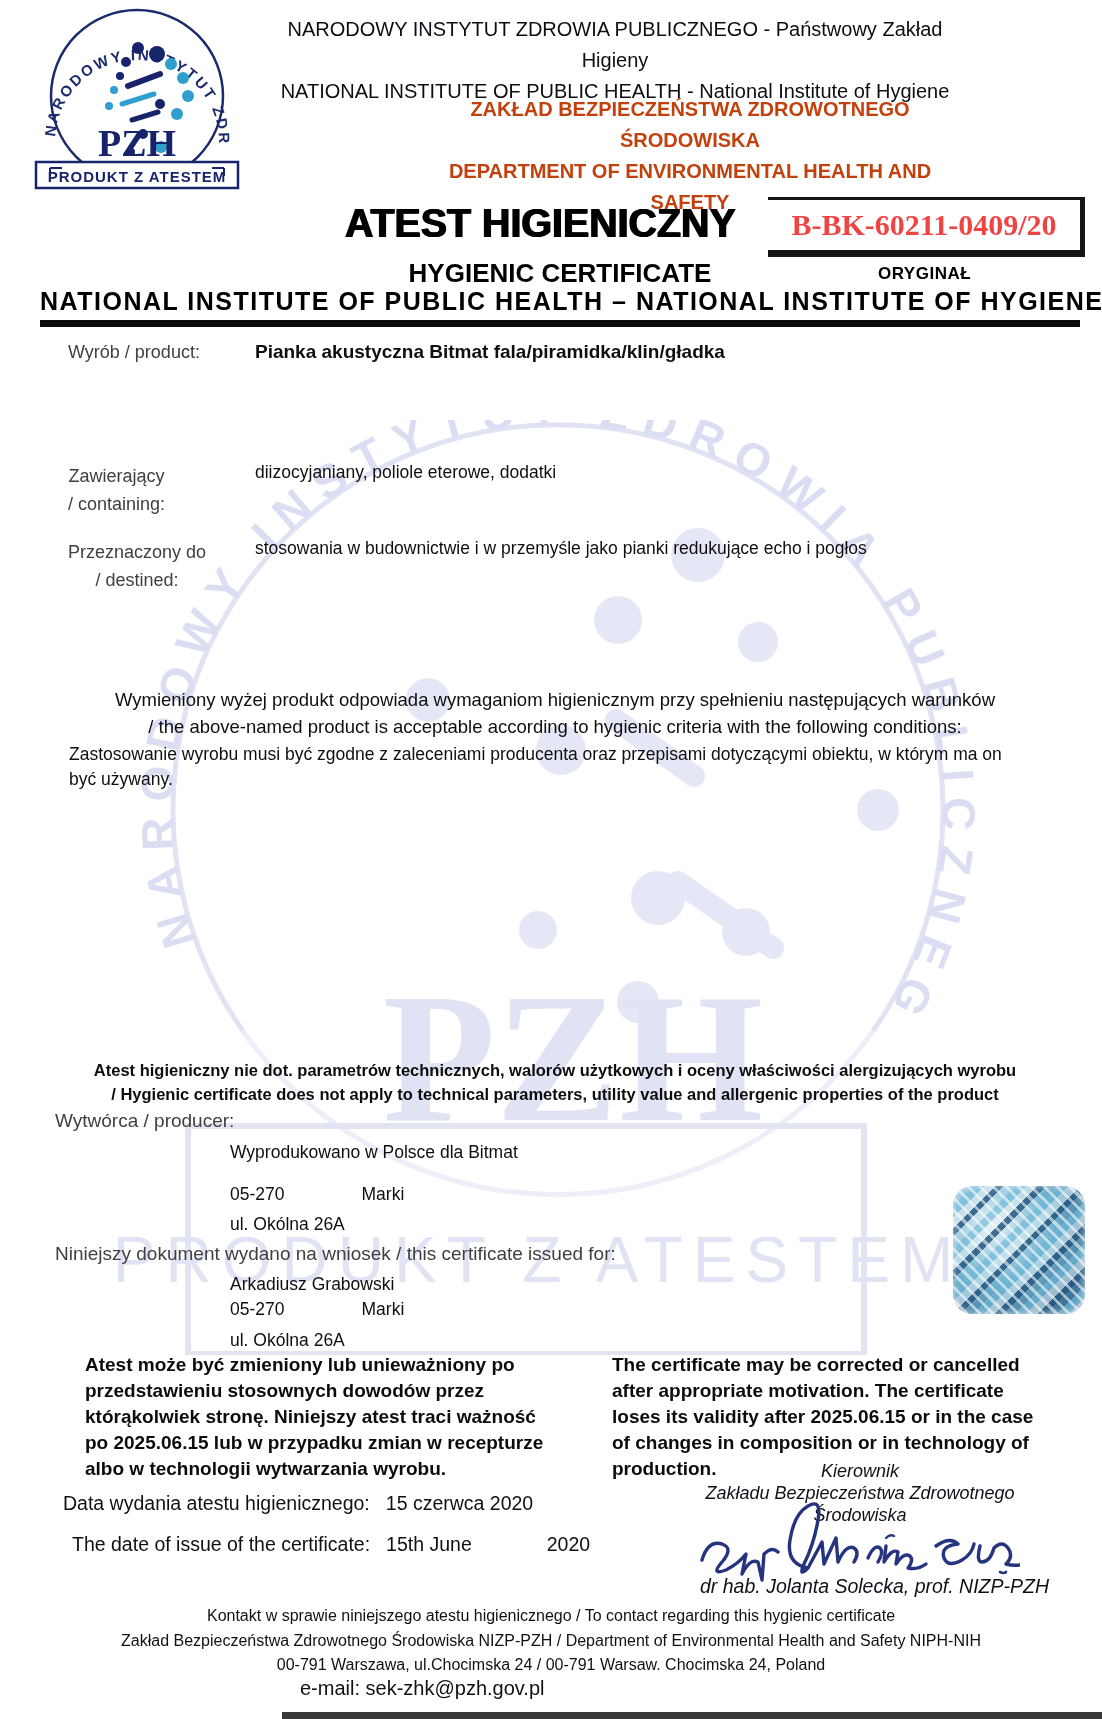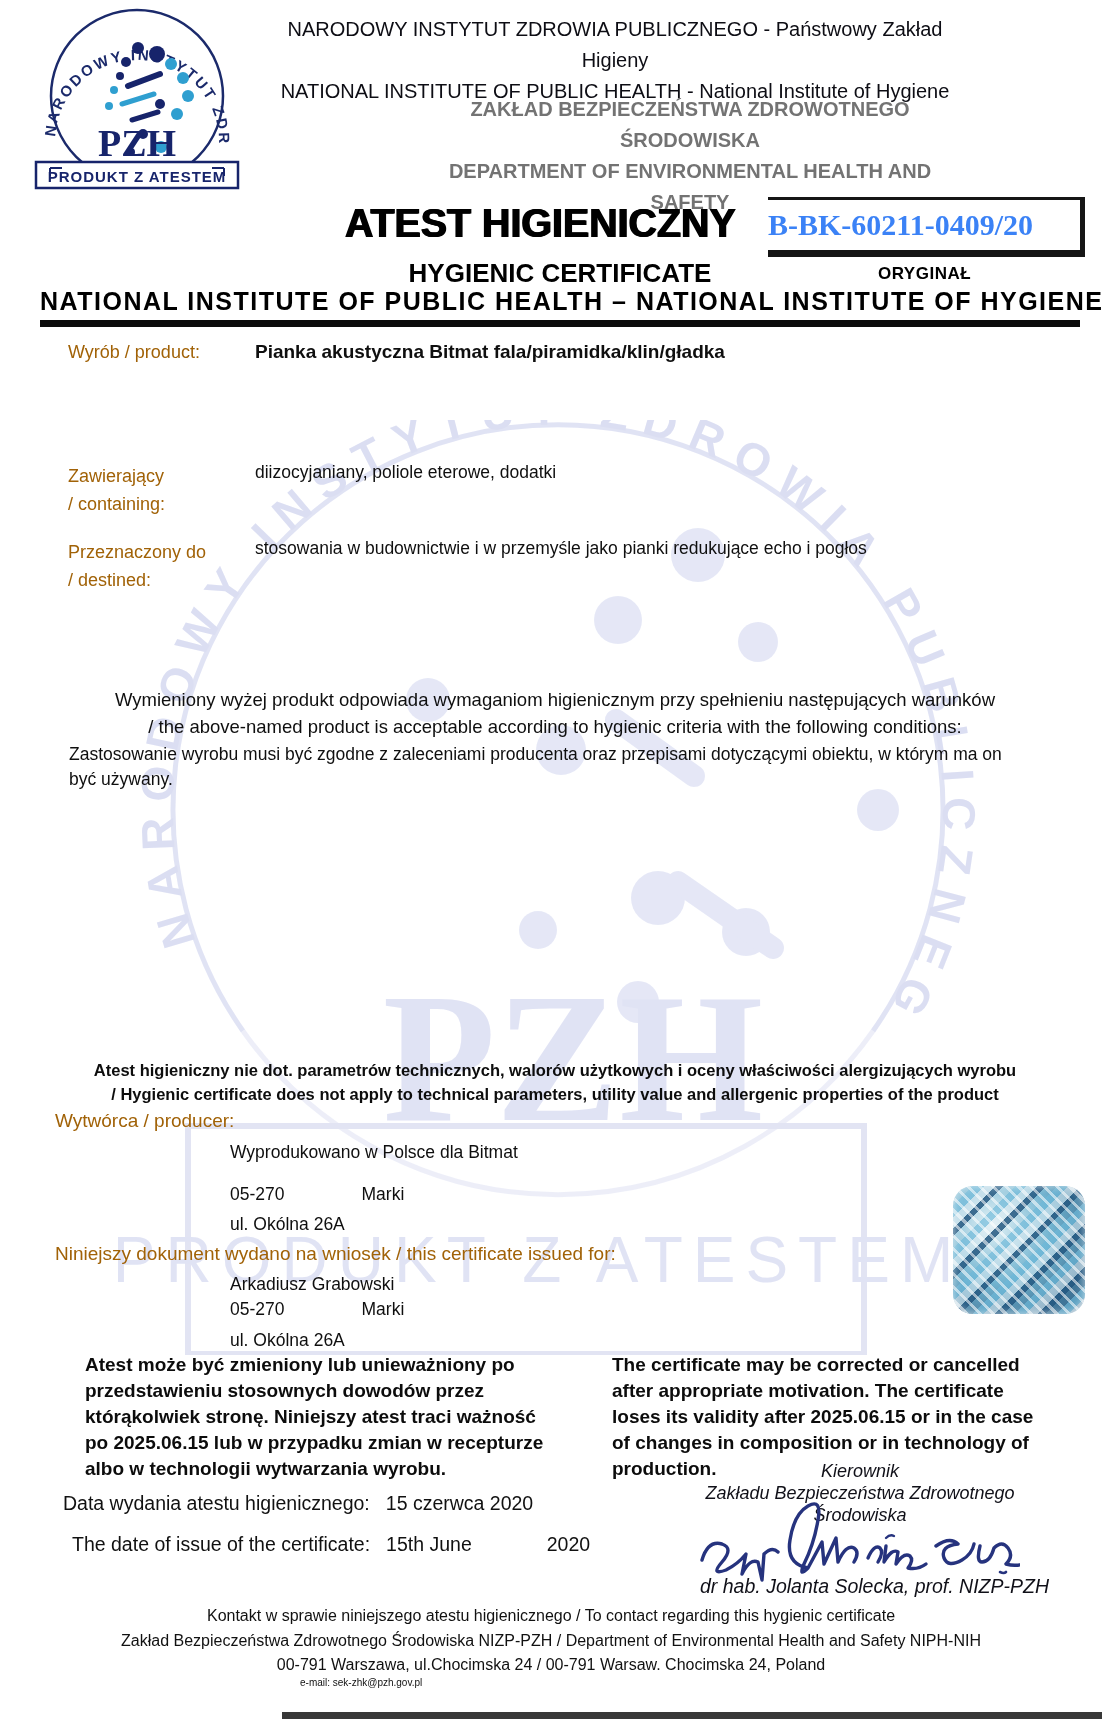--- a/index.html
+++ b/index.html
@@ -3,35 +3,35 @@
 <meta charset="utf-8">
 <style>
   html,body{margin:0;padding:0;background:#ffffff;}
   #page{
     position:relative;width:1102px;height:1719px;background:#fff;
     font-family:"Liberation Sans",sans-serif;color:#111;overflow:hidden;
   }
   .abs{position:absolute;}
   
   #org-lines{left:275px;top:14px;width:680px;text-align:center;font-size:20px;line-height:31px;color:#0d0d14;}
-  #dept-lines{left:420px;top:94px;width:540px;text-align:center;font-size:20px;font-weight:bold;line-height:31px;color:#737373;}
+  #dept-lines{left:420px;top:94px;width:540px;text-align:center;font-size:20px;font-weight:bold;line-height:31px;color:#c2410c;}
   
   #logo{left:10px;top:4px;width:254px;height:188px;}
   
   #main-title{left:345px;top:200px;width:420px;font-size:41px;font-weight:900;letter-spacing:0px;
      color:#000;text-shadow:0.8px 0 0 #000,-0.8px 0 0 #000;white-space:nowrap;transform:scaleX(.96);transform-origin:left;}
   #cert-number-box{left:768px;top:197px;width:312px;height:50px;border-top:3px solid #151515;
-     border-right:5px solid #151515;border-bottom:7px solid #151515;display:flex;align-items:center;
-     font-family:"Liberation Serif",serif;font-weight:bold;font-size:30px;color:#3b82f6;}
+     border-right:5px solid #151515;border-bottom:7px solid #151515;display:flex;align-items:center;justify-content:center;
+     font-family:"Liberation Serif",serif;font-weight:bold;font-size:30px;color:#ef4444;}
   #subtitle-en{left:350px;top:258px;width:420px;text-align:center;font-size:26px;font-weight:bold;color:#000;white-space:nowrap;}
   #copy-type{left:878px;top:264px;width:140px;font-size:17px;font-weight:bold;color:#000;letter-spacing:.5px;}
   #institute-line{left:40px;top:287px;width:1040px;text-align:center;font-size:25px;font-weight:bold;letter-spacing:1.5px;white-space:nowrap;color:#000;}
   #title-rule{left:40px;top:320px;width:1040px;height:7px;background:#0b0b0b;}
   
-  .lbl{font-size:18px;color:#a16207;}
+  .lbl{font-size:18px;color:#404040;text-align:center;}
   .val{font-size:17.5px;color:#0f0f0f;}
   #product-label{left:68px;top:342px;}
   #product-value{left:255px;top:341px;font-weight:bold;font-size:19px;}
   #containing-label{left:68px;top:462px;line-height:28px;}
   #containing-value{left:255px;top:462px;}
   #destined-label{left:68px;top:538px;line-height:28px;}
   #destined-value{left:255px;top:538px;width:760px;}
   
   #conditions-intro{left:55px;top:686px;width:1000px;text-align:center;font-size:18.5px;line-height:27px;color:#0f0f0f;}
   #conditions-body{left:69px;top:742px;width:950px;font-size:17.5px;line-height:25px;color:#0f0f0f;}
@@ -54,21 +54,21 @@
   #date-pl{left:63px;top:1492px;font-size:19.5px;}
   #date-en{left:72px;top:1533px;font-size:19.5px;}
   .date-val{margin-left:16px;}
   .date-year{margin-left:75px;}
   
   #sig-titles{left:640px;top:1460px;width:440px;text-align:center;font-style:italic;font-size:18px;line-height:22px;color:#101018;}
   #signature-svg{left:690px;top:1498px;width:330px;height:95px;}
   #signer-name{left:700px;top:1575px;font-style:italic;font-size:19.5px;color:#101018;}
   
   #footer{left:0px;top:1604px;width:1102px;text-align:center;font-size:16px;line-height:24.5px;color:#111;}
-  #footer-email{left:300px;top:1677px;font-size:10px;color:#111;}
+  #footer-email{left:300px;top:1677px;font-size:20px;color:#111;}
   #scan-edge{left:282px;top:1712px;width:820px;height:7px;background:#383838;filter:blur(.6px);}
   
   #watermark{left:118px;top:420px;width:920px;height:935px;opacity:.5;pointer-events:none;}
   #hologram{left:953px;top:1186px;width:132px;height:128px;border-radius:20px;
      background:
        repeating-linear-gradient(135deg, rgba(40,90,130,.85) 0 6px, rgba(255,255,255,.15) 6px 14px, rgba(120,190,220,.7) 14px 22px, rgba(230,240,245,.6) 22px 30px),
        radial-gradient(circle at 30% 30%, #dff0f5, #5aa7c8 45%, #1e5d86 80%);
      box-shadow:inset 0 0 8px rgba(255,255,255,.7);
   }
   #hologram::after{content:"";position:absolute;inset:0;border-radius:20px;

